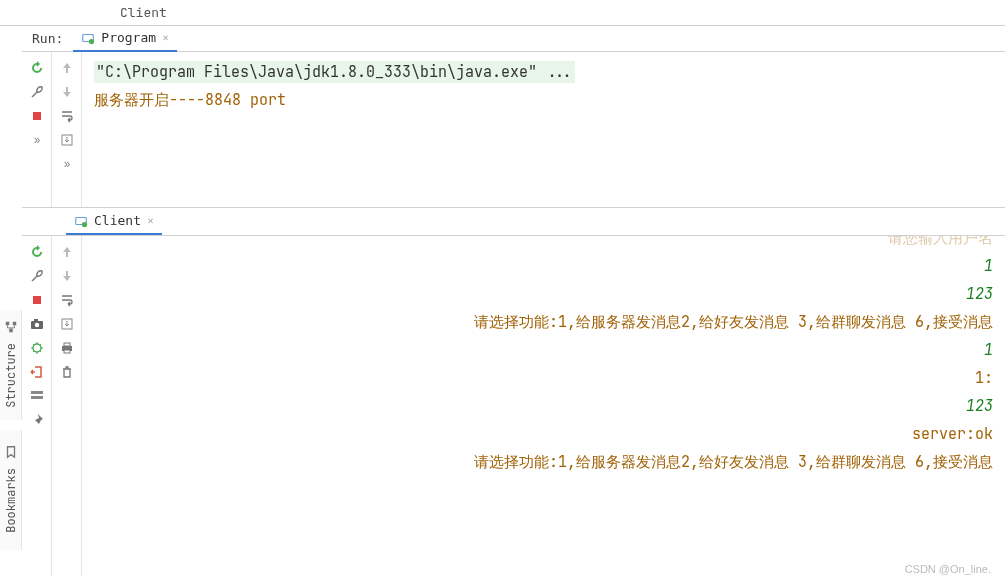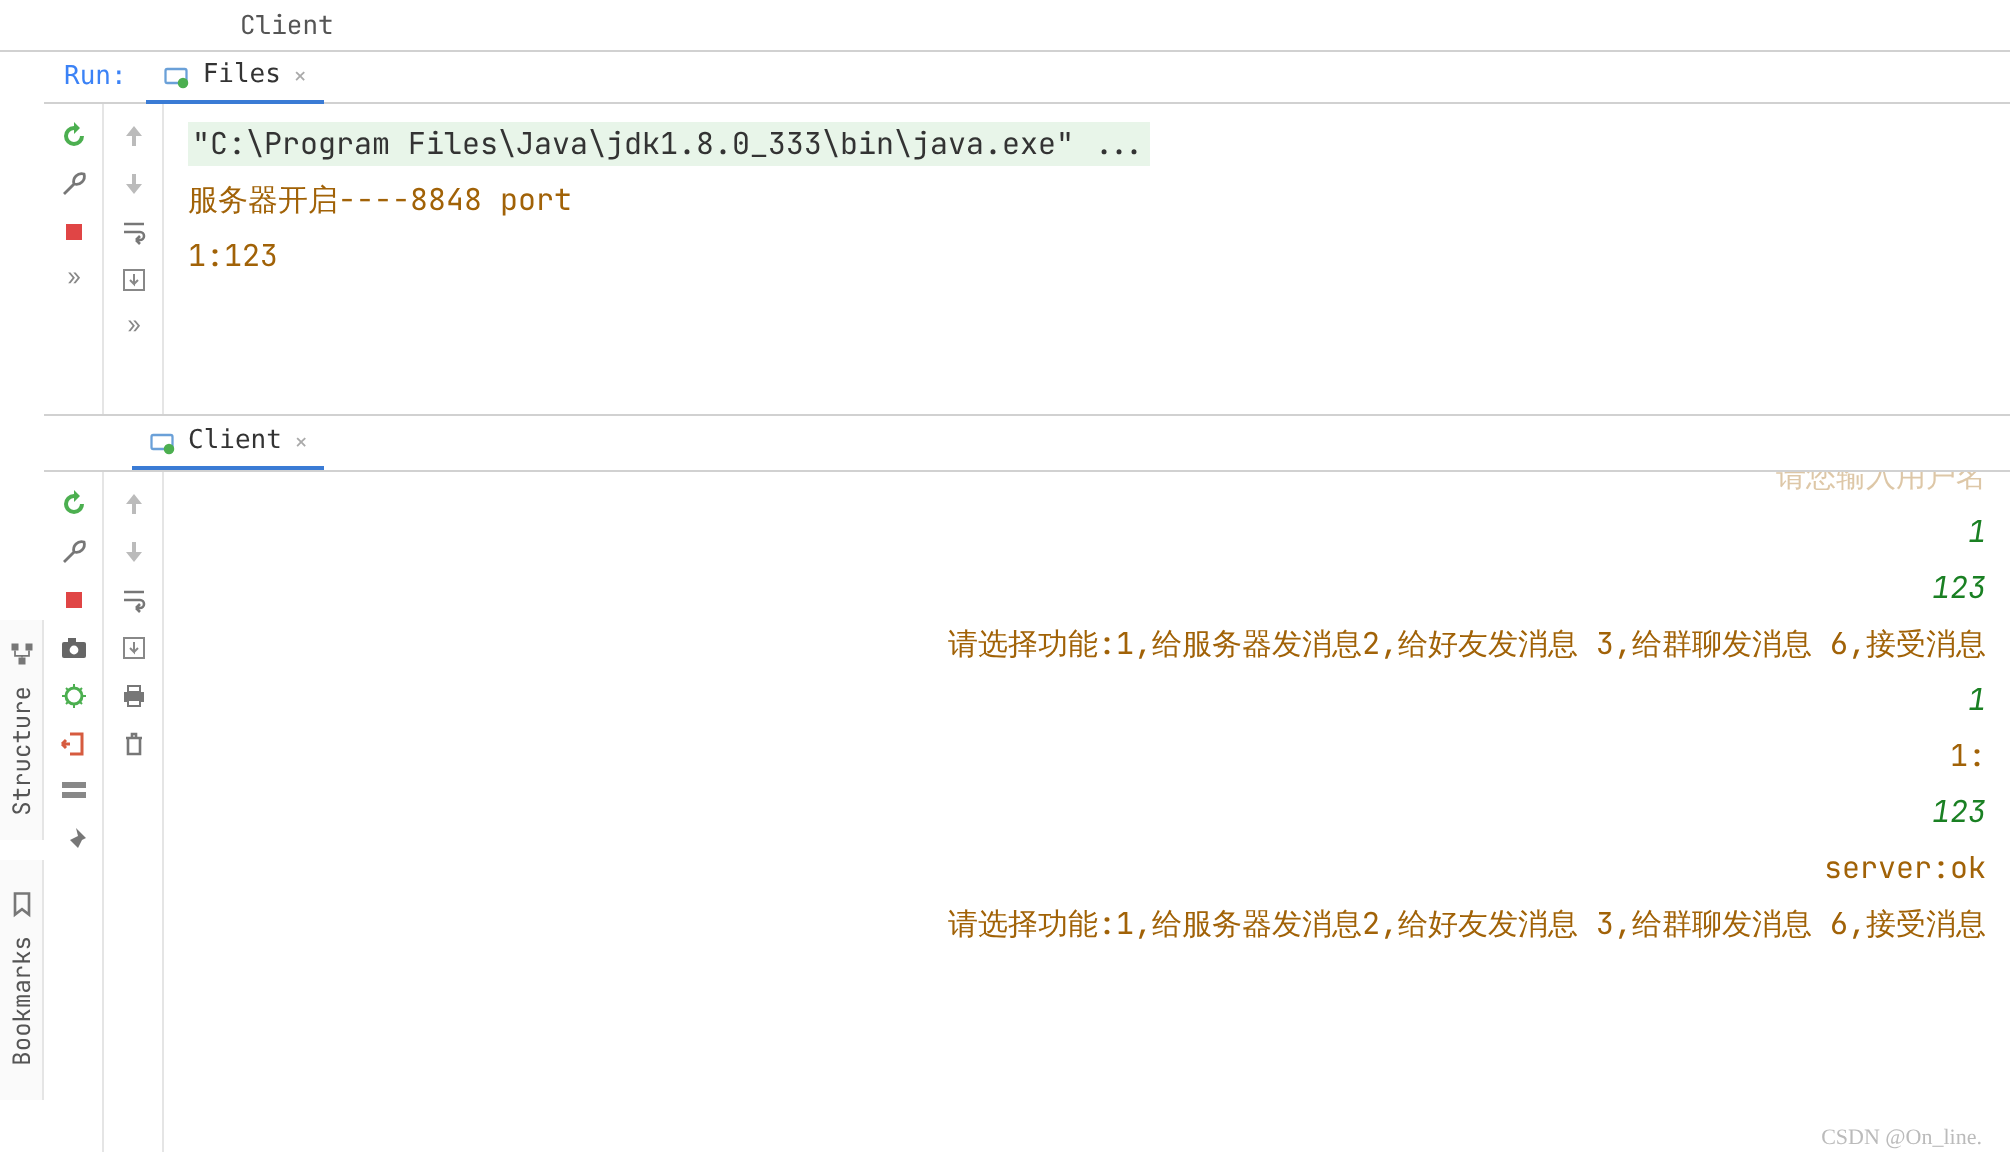--- a/index.html
+++ b/index.html
@@ -24,21 +24,21 @@
   }
   .run-row {
     height: 26px;
     display: flex;
     align-items: center;
     border-bottom: 1px solid #d1d1d1;
     font-size: 13px;
   }
   .run-label {
     padding: 0 10px;
-    color: #3b82f6;
+    color: #404040;
   }
   .run-tab {
     display: flex;
     align-items: center;
     height: 26px;
     padding: 0 8px;
     border-bottom: 2px solid #3a7bd5;
     gap: 6px;
   }
   .run-tab .close { color: #aaa; font-size: 12px; }
@@ -112,21 +112,21 @@
   .run-icon {
     width: 14px; height: 14px;
     display: inline-flex; align-items: center; justify-content: center;
   }
   .watermark {
     position: absolute;
     right: 14px;
     bottom: 4px;
     font-size: 11px;
     color: #bbb;
-    font-family: Liberation Serif, serif;
+    font-family: Liberation Sans, sans-serif;
     margin-left: 25px;
   }
   .main-area { position:absolute; left:22px; right:0; top:26px; bottom:0; }
 </style>
 </head>
 <body>
 
 <div class="top-tabs">
   <span>Client</span>
 </div>
@@ -156,21 +156,21 @@
 
   <div class="run-row">
     <span class="run-label" style="font-family:monospace">Run:</span>
     <div class="run-tab">
       <span class="run-icon">
         <svg viewBox="0 0 16 16">
             <rect x="2" y="4" width="12" height="8" rx="1" fill="none" stroke="#6aa0d8" stroke-width="1.3"></rect>
             <circle cx="12" cy="12" r="3" fill="#4caf50"></circle>
           </svg>
       </span>
-      <span style="font-family:monospace">Files</span>
+      <span style="font-family:monospace">Program</span>
       <span class="close">×</span>
     </div>
   </div>
 
   <div class="panel panel-server">
     <div class="side-col">
       <span class="icon">
           <svg viewBox="0 0 16 16">
             <path d="M8 3a5 5 0 1 0 5 5h-2a3 3 0 1 1-3-3v2l3-3-3-3z" fill="#4caf50"></path>
           </svg>
@@ -207,21 +207,20 @@
           <svg viewBox="0 0 16 16">
             <rect x="3" y="3" width="10" height="10" fill="none" stroke="#888"></rect>
             <path d="M8 5v5l-2-2m2 2l2-2" stroke="#888" fill="none"></path>
           </svg>
         </span>
       <span class="more">»</span>
     </div>
     <div class="console">
       <div><span class="cmd-line">"C:\Program Files\Java\jdk1.8.0_333\bin\java.exe" ...</span></div>
       <div class="black">服务器开启----8848 port</div>
-      <div class="black">1:123</div>
     </div>
   </div>
 
   <div class="client-tabs">
     <div class="run-tab">
       <span class="run-icon">
         <svg viewBox="0 0 16 16">
             <rect x="2" y="4" width="12" height="8" rx="1" fill="none" stroke="#6aa0d8" stroke-width="1.3"></rect>
             <circle cx="12" cy="12" r="3" fill="#4caf50"></circle>
           </svg>

